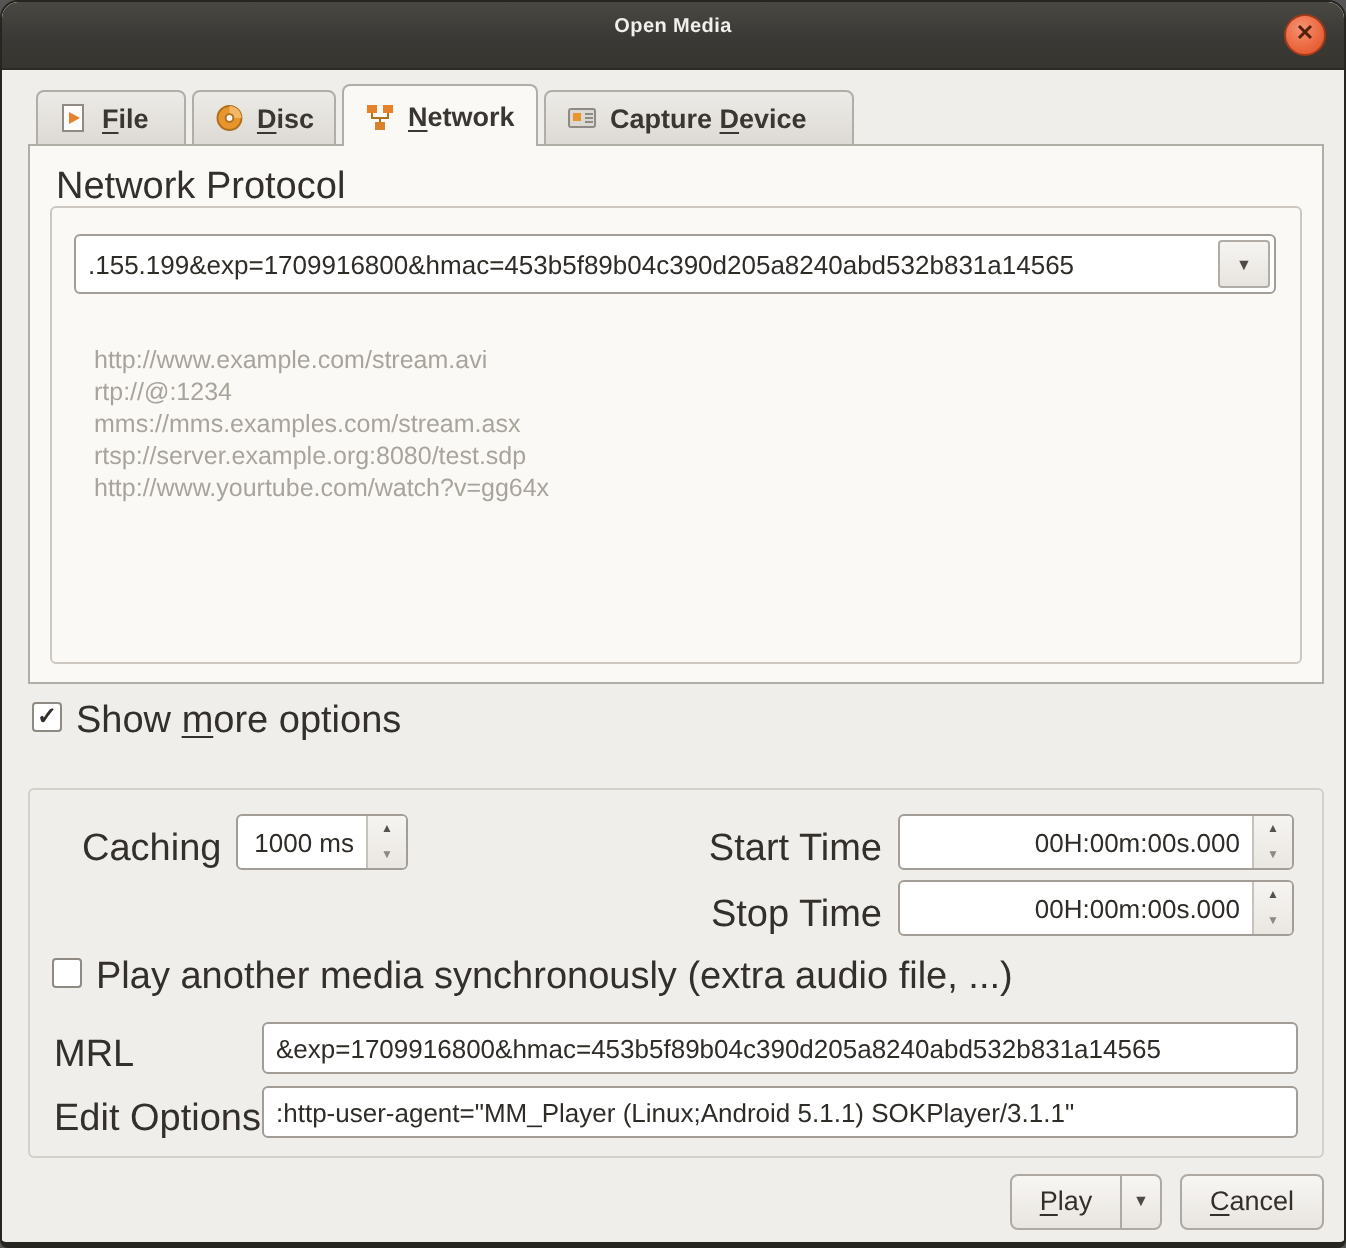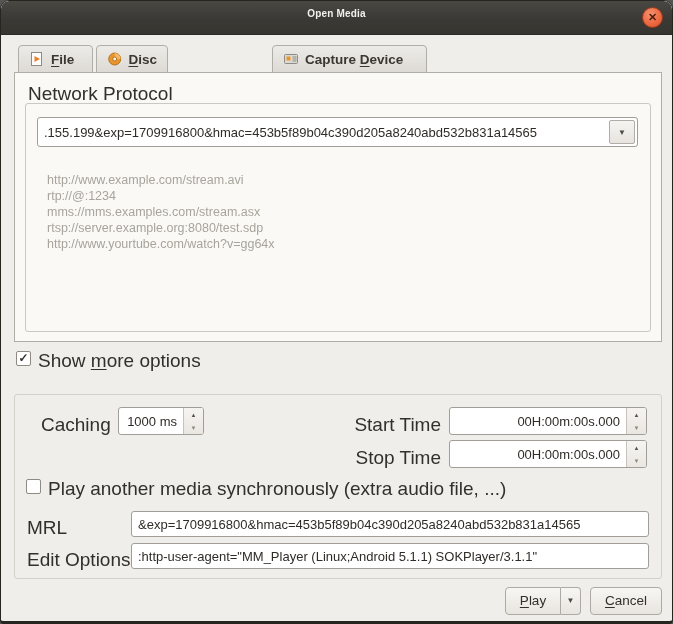--- a/index.html
+++ b/index.html
@@ -116,20 +116,29 @@
 
   <div class="tab" style="left:95px;width:72px;">
     <svg class="icon" viewBox="0 0 16 16">
       <circle cx="8" cy="8" r="6.2" fill="#e8952c" stroke="#b06f1c"></circle>
       <path d="M8 1.8 A6.2 6.2 0 0 1 14.2 8 L8 8 Z" fill="#f3b765"></path>
       <circle cx="8" cy="8" r="2" fill="#fbf9f6" stroke="#b06f1c"></circle>
     </svg>
     <span><span></span><span class="key">D</span><span>isc</span></span>
   </div>
 
+  <div class="tab active" style="left:170px;width:98px;">
+    <svg class="icon" viewBox="0 0 16 16">
+      <rect x="1.5" y="1.5" width="5" height="4" fill="#e8812c"></rect>
+      <rect x="9.5" y="1.5" width="5" height="4" fill="#e8812c"></rect>
+      <rect x="5.5" y="10" width="5" height="4" fill="#d9822b"></rect>
+      <path d="M4 5.5 V8 H12 V5.5 M8 8 V10" stroke="#b06f1c" fill="none"></path>
+    </svg>
+    <span><span></span><span class="key">N</span><span>etwork</span></span>
+  </div>
 
   <div class="tab" style="left:271px;width:155px;">
     <svg class="icon" viewBox="0 0 16 16">
       <rect x="1.5" y="3.5" width="13" height="9" rx="1" fill="#dcd9d4" stroke="#8f8b84"></rect>
       <rect x="3.5" y="5.5" width="4" height="4" fill="#e8952c"></rect>
       <path d="M9.5 6 h4 M9.5 8 h4 M9.5 10 h4" stroke="#8f8b84"></path>
     </svg>
     <span><span>Capture </span><span class="key">D</span><span>evice</span></span>
   </div>
 

